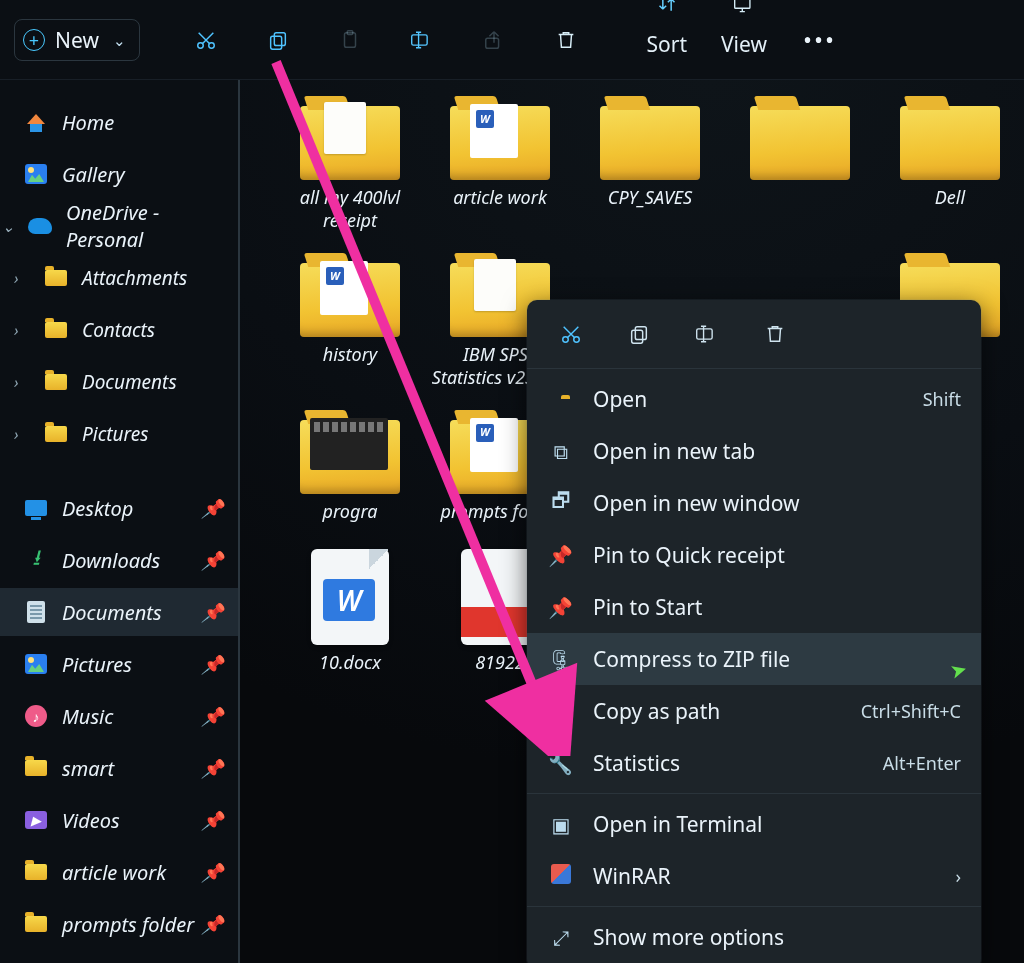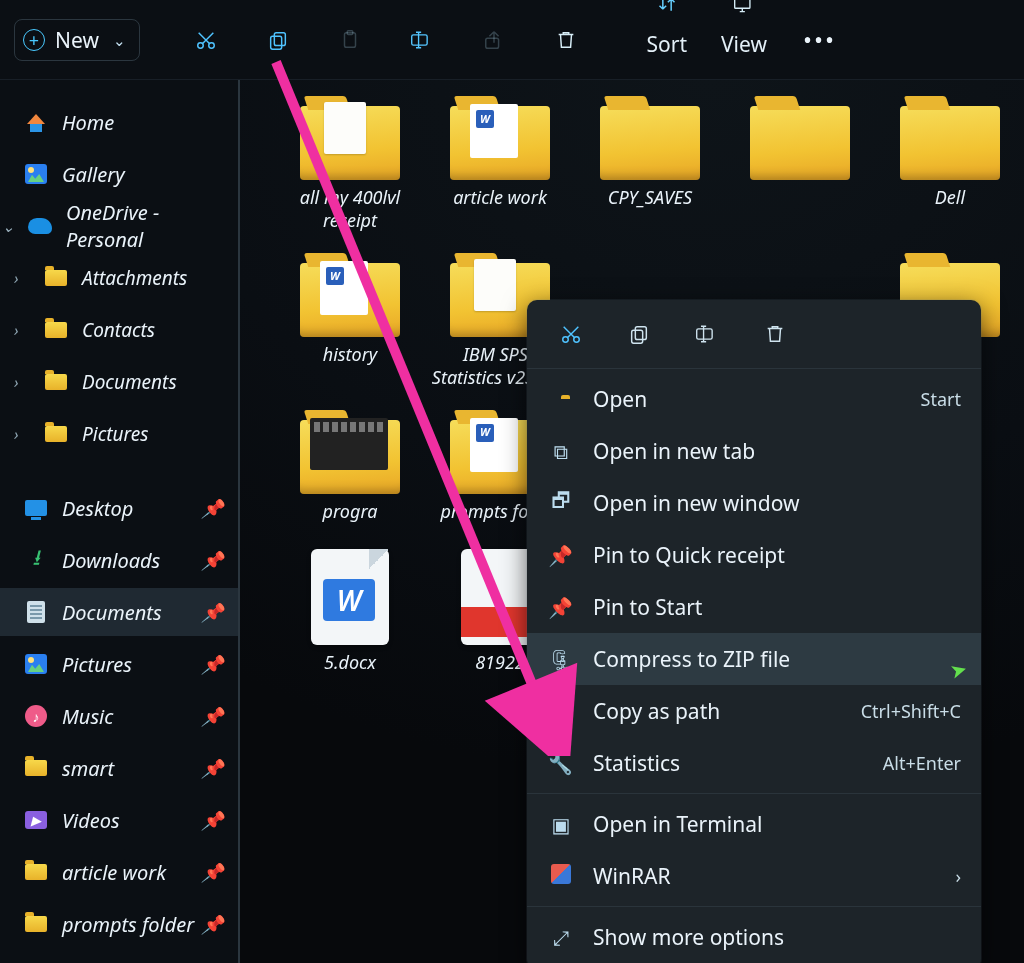--- a/index.html
+++ b/index.html
@@ -489,21 +489,21 @@
         <span>prompts folder</span>
       </div>
       <div class="file-item" style="visibility:hidden;"></div>
       <div class="file-item" style="visibility:hidden;"></div>
       <div class="file-item" style="visibility:hidden;"></div>
 
       <div class="file-item">
         <span class="docx-ico">
             <span class="badge">W</span>
           </span>
-        <span>5.docx</span>
+        <span>10.docx</span>
       </div>
       <div class="file-item">
         <span class="pdf-ico">
             <span class="pd">PD</span>
           </span>
         <span>81922</span>
       </div>
 
     </div>
   </div>
@@ -534,21 +534,21 @@
       <svg width="22" height="22" viewBox="0 0 24 24" fill="none" stroke="currentColor" stroke-width="1.6">
           <path d="M4 6 h16 M9 6 V4 h6 v2 M6 6 l1 14 h10 l1 -14"></path>
         </svg>
     </span>
   </div>
   <div class="ctx-sep"></div>
 
   <div class="ctx-item">
     <span class="cicon"><span class="mini-folder"></span></span>
     <span>Open</span>
-    <span class="short">Start</span>
+    <span class="short">Shift</span>
   </div>
   <div class="ctx-item">
     <span class="cicon">⧉</span>
     <span>Open in new tab</span>
   </div>
   <div class="ctx-item">
     <span class="cicon">🗗</span>
     <span>Open in new window</span>
   </div>
   <div class="ctx-item">

